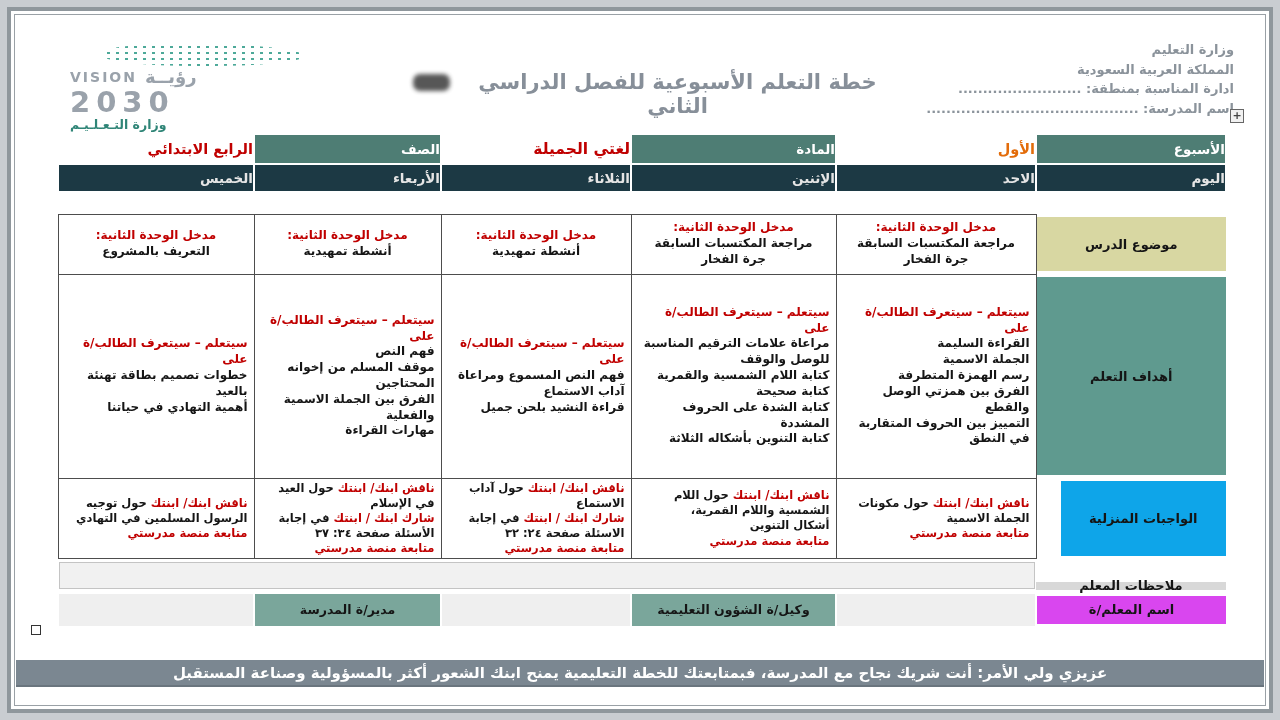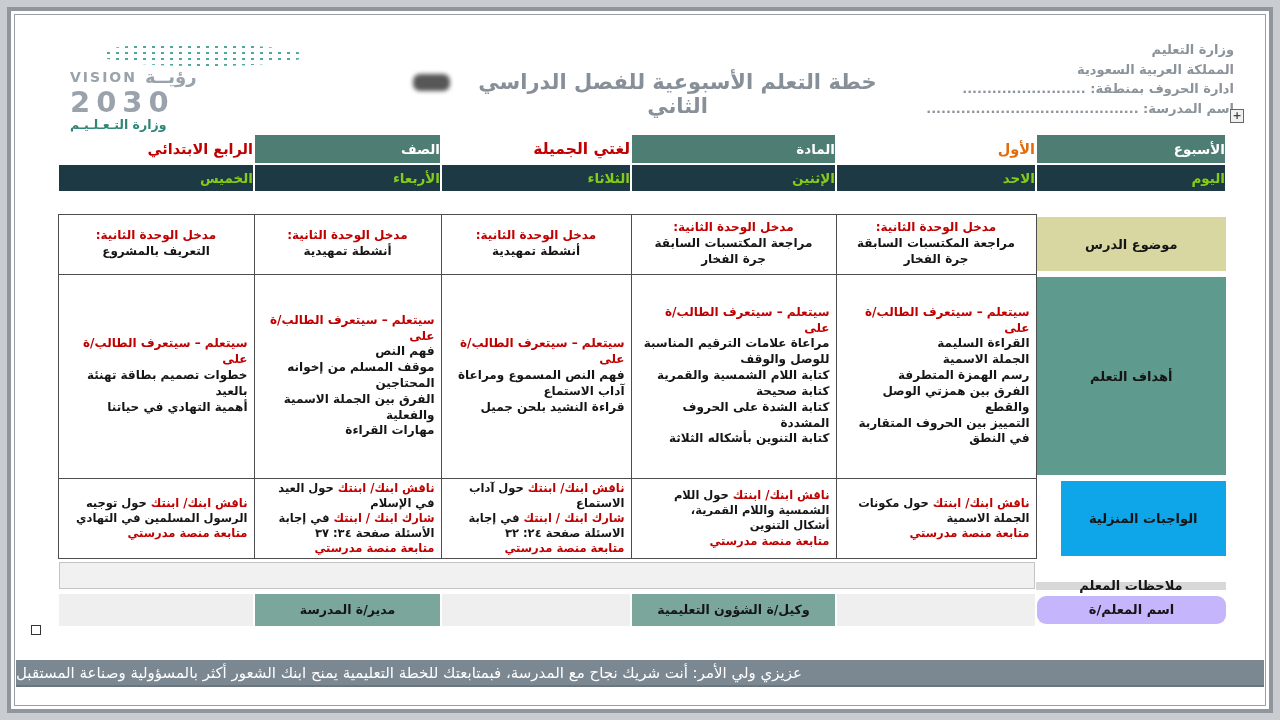--- a/index.html
+++ b/index.html
@@ -28,51 +28,51 @@
     direction:rtl; text-align:right; color:#8b939b; font-weight:700; font-size:13px; line-height:1.5; }
   .move-handle { position:absolute; left:1230px; top:109px; width:14px; height:14px;
     border:1px solid #666; background:#f1f1f1; color:#444; font-size:11px; line-height:12px;
     text-align:center; font-weight:700; }
   
   table.plan { position:absolute; left:57px; top:133px; width:1168px;
     border-collapse:collapse; table-layout:fixed; direction:rtl; }
   td { padding:0; vertical-align:middle; overflow:hidden; }
   .hdr { font-weight:700; font-size:13.5px; text-align:right; border:2px solid #fff; }
   .teal  { background:#4e7d74; color:#fff; }
-  .navy  { background:#1c3944; color:#84cc16; }
+  .navy  { background:#1c3944; color:#e5e5e5; }
   .val   { background:#fff; }
   .orangev { color:#e36c0a; font-size:14.5px; }
   .redv  { color:#c00000; font-size:14.5px; }
   .bigv  { font-size:15.5px; }
   .content { border:1px solid #4d4d4d; background:#fff; font-size:12px; font-weight:700;
     color:#151515; padding:2px 6px; }
   .hwfont { font-size:11.5px; }
   .center { text-align:center; }
   .rightal { text-align:right; }
   .cline { line-height:1.32; }
   .red { color:#c00000; }
   .labelcell { position:relative; background:#fff; border:none; }
   .lblock { position:absolute; inset:3px 0; display:flex; align-items:center; justify-content:center;
     font-size:13px; font-weight:700; color:#151515; }
   .khaki  { background:#d8d7a2; }
   .teal-lb{ background:#5f9a8f; }
   .peach  { background:#0ea5e9;margin-left:24px; }
   .graylb { background:#d8d8d8;margin-top:20px; }
-  .tealsig{ background:#c4b5fd;border-radius:9px; }
+  .tealsig{ background:#d946ef; }
   .notescell { position:relative; background:#fff; }
   .notesblock { position:absolute; inset:3px 1px; background:#f1f1f1; border:1px solid #c4c4c4; }
   .sig { border:2px solid #fff; text-align:center; font-weight:700; font-size:12.5px; color:#151515; }
   .sigempty { background:#efefef; }
   .sigteal  { background:#7aa69b; }
   
   .checkbox-sq { position:absolute; left:31px; top:625px; width:10px; height:10px;
     border:1px solid #333; background:#fff; }
   .banner { position:absolute; left:16px; right:16px; top:660px; height:27px;
     background:#7b8791; border-bottom:2px solid #6a757e; color:#fff; direction:rtl;
-    text-align:left; font-weight:400; font-size:15px; line-height:26px; }
+    text-align:center; font-weight:700; font-size:15px; line-height:26px; }
 </style>
 </head>
 <body>
 
 <div class="stage">
   <div class="paper"></div>
 
   <div class="logo">
     <div class="logo-dots"></div>
     <div class="logo-line1">
@@ -82,21 +82,21 @@
     <div class="logo-year">2030</div>
     <div class="logo-min">وزارة التـعـلـيـم</div>
   </div>
 
   <div class="doc-title">خطة التعلم الأسبوعية للفصل الدراسي الثاني</div>
   <div class="redacted"></div>
 
   <div class="ministry-block">
     <div>وزارة التعليم</div>
     <div>المملكة العربية السعودية</div>
-    <div>ادارة الحروف بمنطقة: .........................</div>
+    <div>ادارة المناسبة بمنطقة: .........................</div>
     <div>اسم المدرسة: ...........................................</div>
   </div>
 
   <div class="move-handle">+</div>
 
   <table class="plan">
     <colgroup>
       <col style="width:190px">
         <col style="width:200px">
         <col style="width:205px">

